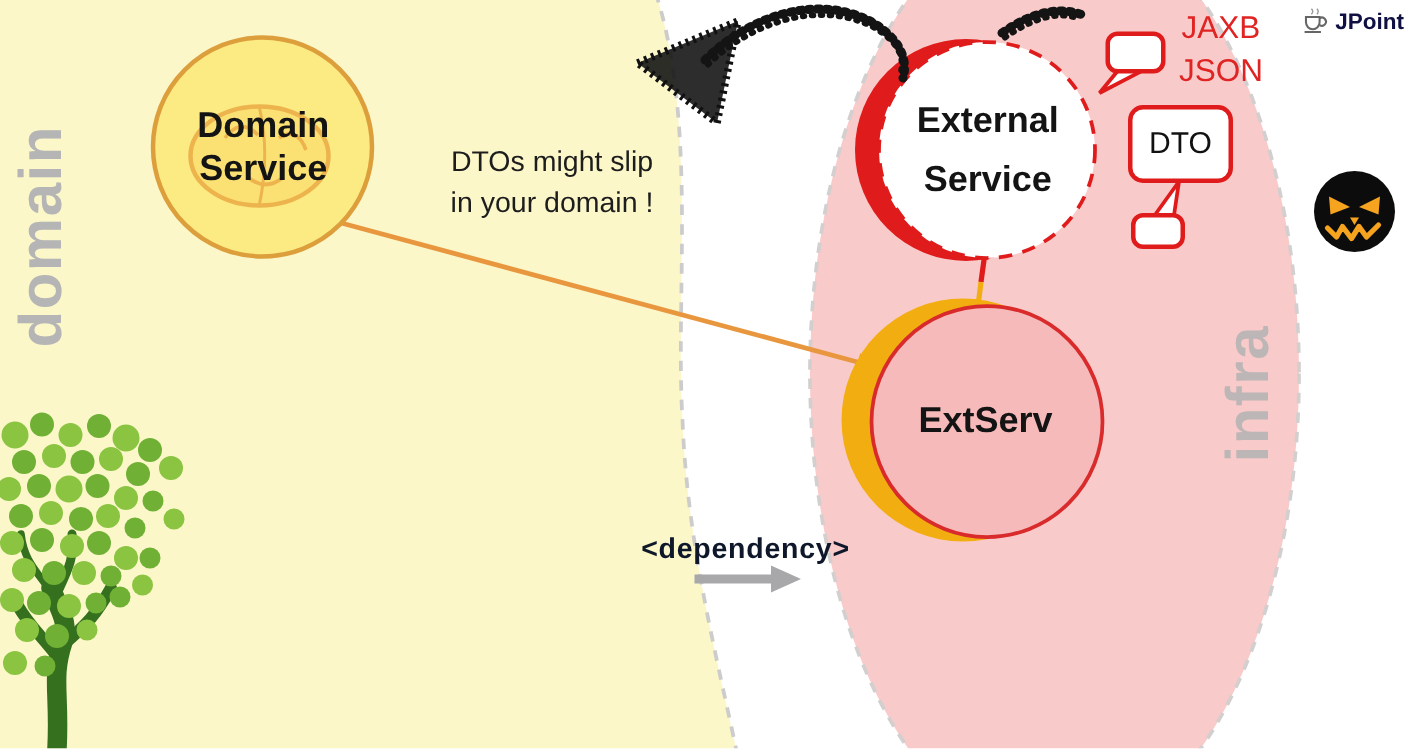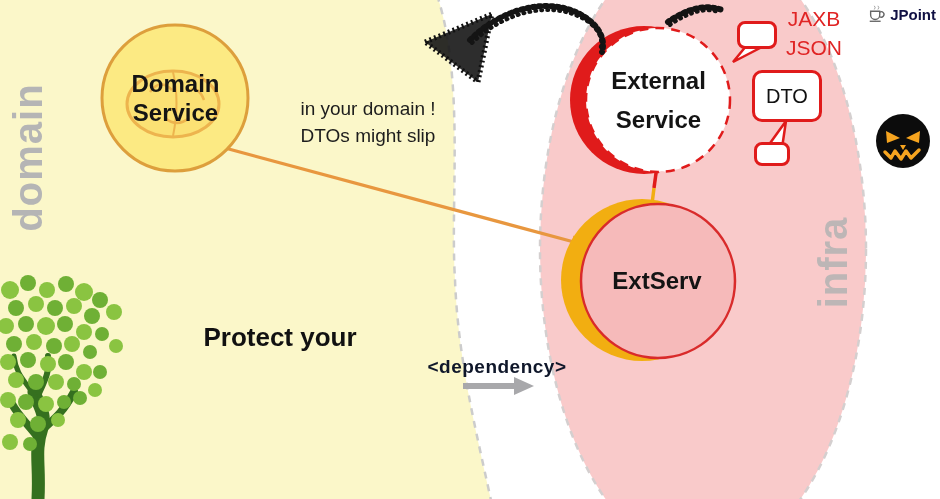--- a/index.html
+++ b/index.html
@@ -166,25 +166,24 @@
   </div>
   <div class="node-label" style="left:586px;top:28px;width:145px;height:145px;gap:11px;">
     <span>External</span>
     <span>Service</span>
   </div>
   <div class="node-label" style="left:582px;top:209px;width:150px;height:145px;gap:20px;">
     <span>ExtServ</span>
   </div>
 
   <div class="caption warning" style="left:268px;top:95px;width:200px;">
+    <div>DTOs might slip</div>
     <div>in your domain !</div>
-    <div>DTOs might slip</div>
   </div>
   <div class="caption protect" style="left:155px;top:320px;width:250px;">
-    <div>Protect your</div>
   </div>
   <div class="dependency" style="left:402px;top:356px;width:190px;">&lt;dependency&gt;</div>
 
   <div class="dto-box">
     <span>DTO</span>
   </div>
   <div class="bubble bubble1"></div>
   <div class="bubble bubble2"></div>
   <div class="jaxb-json">
     <div>JAXB</div>

